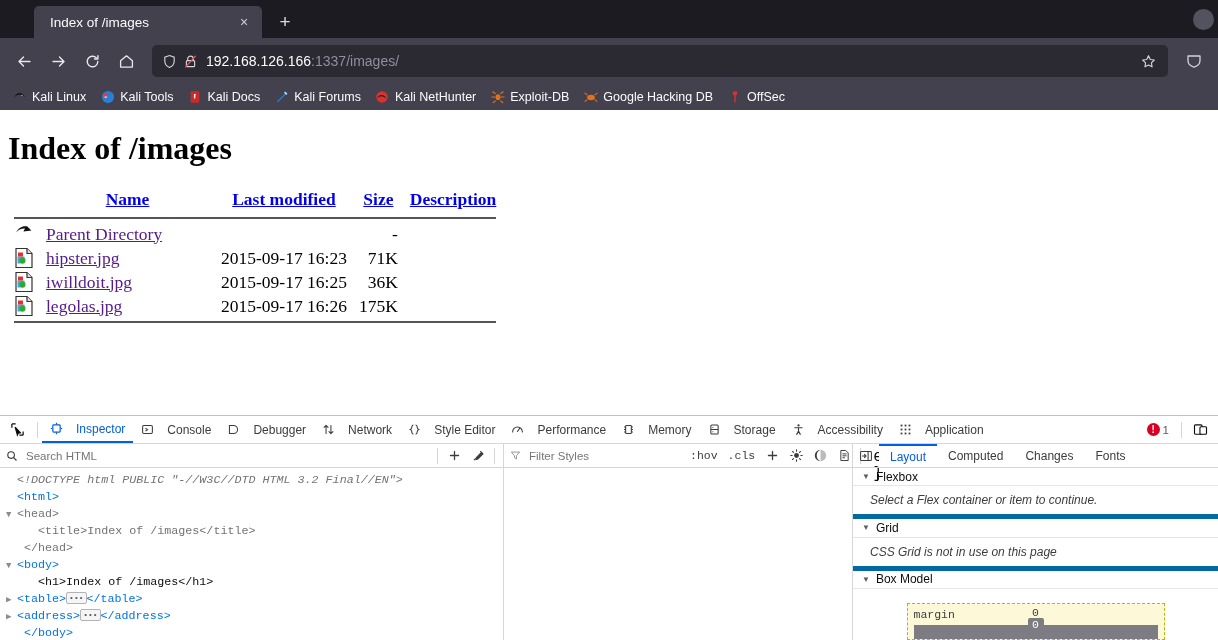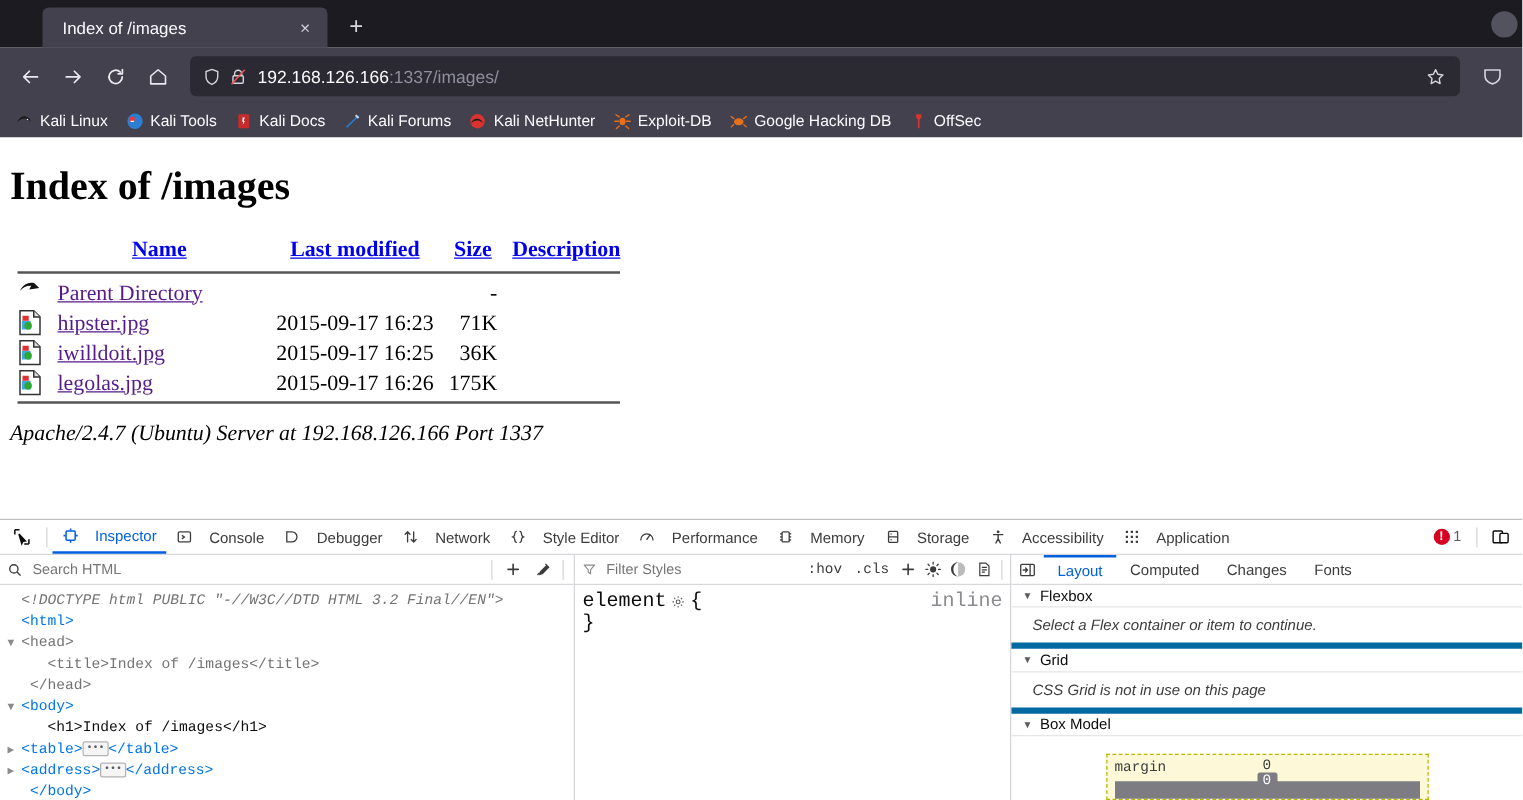--- a/index.html
+++ b/index.html
@@ -204,21 +204,21 @@
     width: 13px; height: 13px; border-radius: 50%;
     background: #d70022; color:#fff;
     font-size: 10px; font-weight: bold;
     display:flex; align-items:center; justify-content:center;
     line-height:1;
   }
 
   .dt-body { flex: 1; display: flex; min-height: 0; }
 
   .panel-markup {
-    width: 460px;
+    width: 504px;
     border-right: 1px solid #d7d7db;
     display: flex; flex-direction: column;
     min-width: 0;
   }
   .search-row {
     height: 24px;
     display: flex; align-items: center;
     border-bottom: 1px solid #d7d7db;
     padding: 0 4px;
     font-size: 11.5px;
@@ -255,21 +255,21 @@
     line-height: 7px;
     padding: 1px 2px 2px 2px;
     color: #5c5c61;
     background: #f5f5f6;
     vertical-align: 2px;
   }
 
   .panel-rules {
     width: 349px;
     border-right: 1px solid #d7d7db;
-    display: flex; flex-direction: column;
+    display: flex; flex-direction: row;
     min-width: 0;
   }
   .rules-toolbar {
     height: 24px;
     display: flex; align-items: center;
     border-bottom: 1px solid #d7d7db;
     padding: 0 2px 0 6px;
     font-size: 11.5px;
     color: #8a8a8f;
     flex: none;
@@ -580,21 +580,20 @@
       </tr>
 
       <tr class="rule-row">
         <td colspan="5">
               <hr class="hr">
             </td>
       </tr>
     </tbody>
       </table>
 
-    <div class="addr">Apache/2.4.7 (Ubuntu) Server at 192.168.126.166 Port 1337</div>
   </div>
 
   <div id="devtools">
 
     <div class="dt-toolbar">
       <div class="dt-picker">
         <svg width="15" height="15" viewBox="0 0 16 16" fill="none" stroke="#0c0c0d" stroke-width="1.3">
             <path d="M2 2h4M2 2v4M14 14h-4M14 14v-4"></path>
             <path d="M5.5 5.5 11 11.5l-2.2.3-.9 2z" fill="#0c0c0d"></path>
           </svg>

